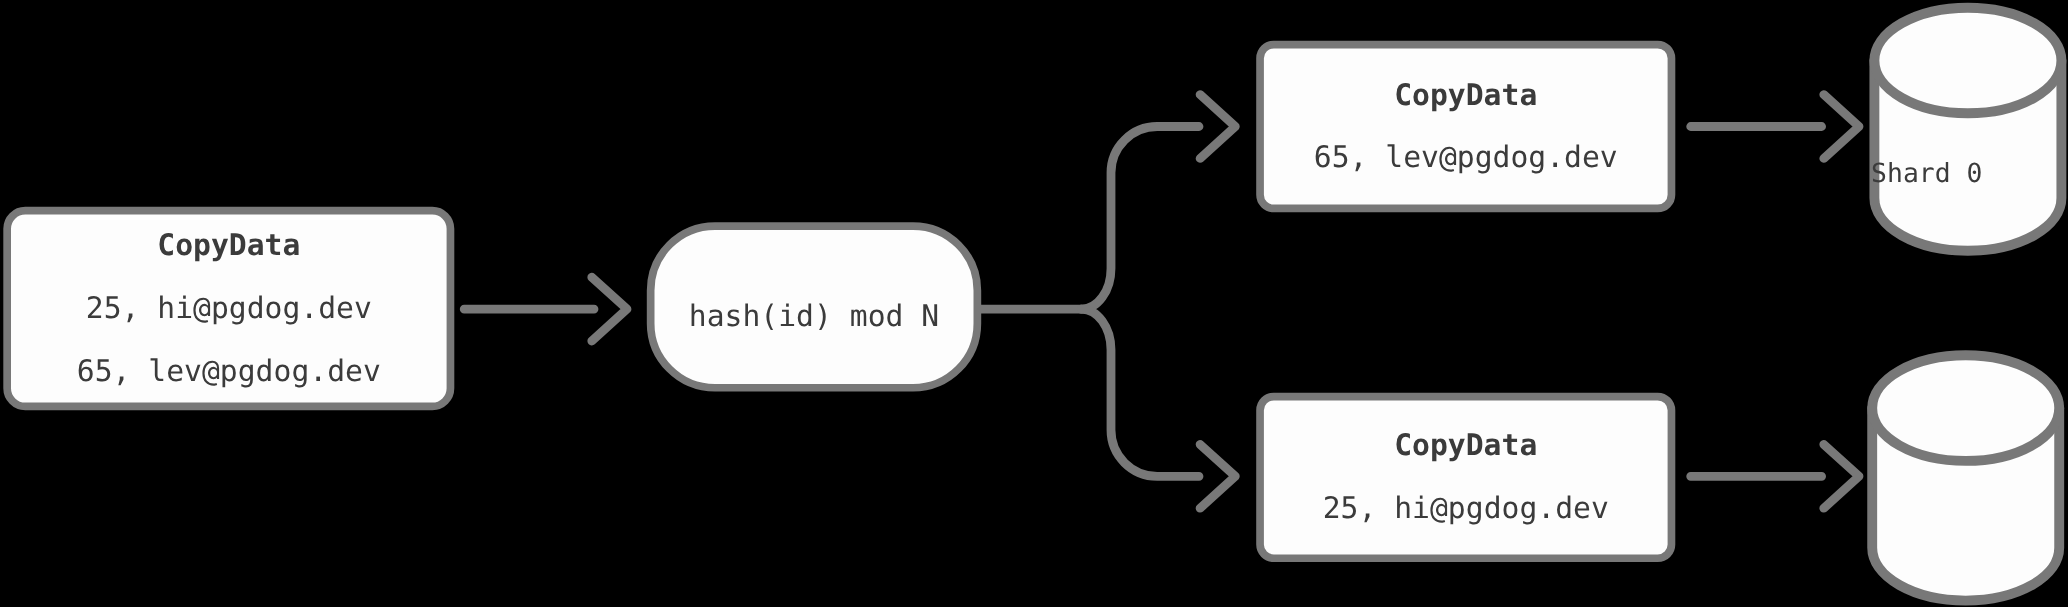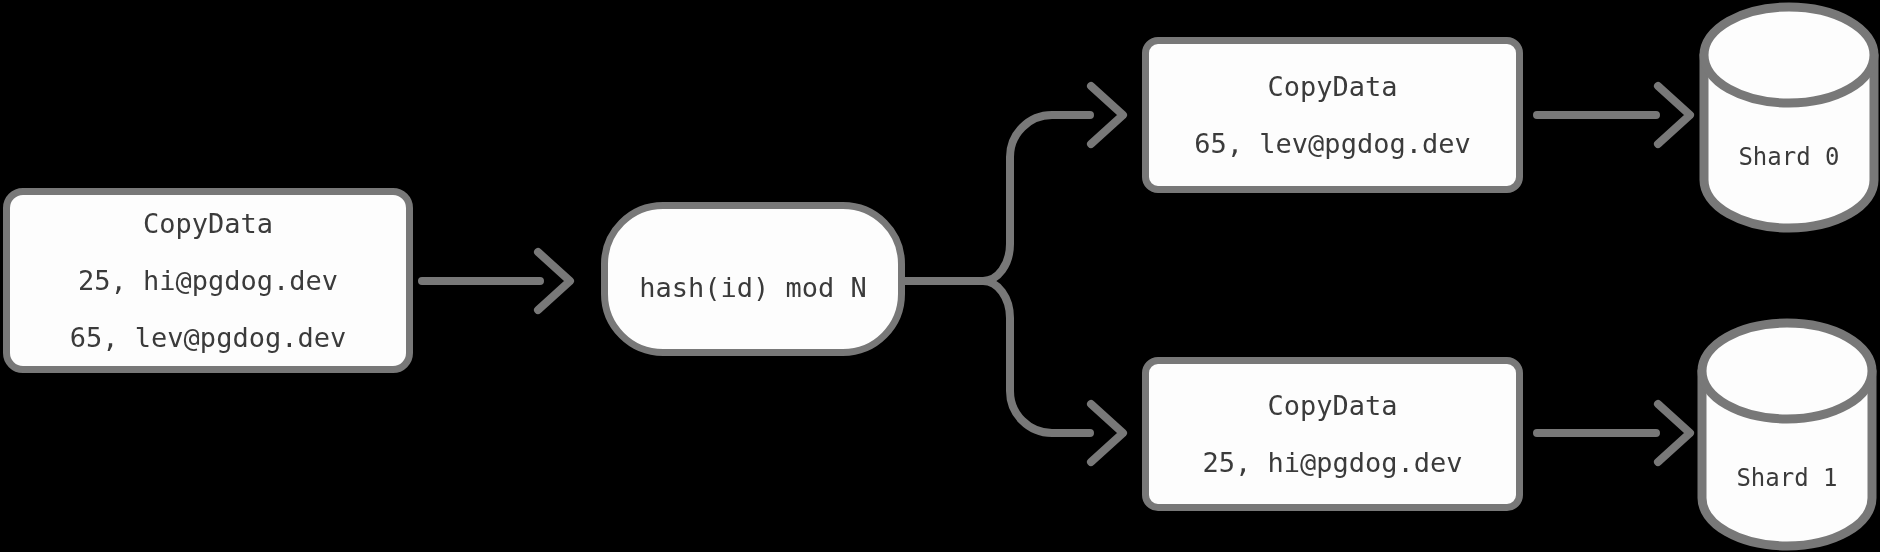--- a/index.html
+++ b/index.html
@@ -27,56 +27,56 @@
     background: #fdfdfd;
     border: 7px solid #787878;
     color: #3b3b3b;
     display: flex;
     flex-direction: column;
     align-items: center;
     justify-content: center;
     text-align: center;
   }
   .node .title {
-    font-weight: normal;
+    font-weight: bold;
     font-size: 27px;
     line-height: 41px;
     white-space: pre;
   }
   .node .row {
     font-weight: normal;
     font-size: 27px;
     line-height: 41px;
     white-space: pre;
     margin-top: 16px;
   }
   .node-source {
     left: 3px; top: 188px;
     width: 410px; height: 185px;
     border-radius: 20px;
   }
   .node-hash {
-    left: 601px; top: 202px;
+    left: 588px; top: 202px;
     width: 304px; height: 154px;
     border-radius: 62px;
   }
   .node-copy-top {
     left: 1142px; top: 37px;
     width: 381px; height: 156px;
     border-radius: 16px;
   }
   .node-copy-bottom {
     left: 1142px; top: 357px;
     width: 381px; height: 154px;
     border-radius: 16px;
   }
   .shard-label {
     position: absolute;
     width: 176px;
-    text-align: center;
+    text-align: left;
     color: #3b3b3b;
     font-size: 24px;
     line-height: 28px;
     white-space: pre;
   }
   .shard-label-0 { left: 1701px; top: 143px; }
   .shard-label-1 { left: 1699px; top: 464px; }
 </style>
 </head>
 <body>
@@ -122,15 +122,14 @@
     <div class="title">CopyData</div>
     <div class="row">65, lev@pgdog.dev</div>
   </div>
 
   <div class="node node-copy-bottom">
     <div class="title">CopyData</div>
     <div class="row">25, hi@pgdog.dev</div>
   </div>
 
   <div class="shard-label shard-label-0">Shard 0</div>
-  <div class="shard-label shard-label-1">Shard 1</div>
 
 </div>
 
 </body></html>

